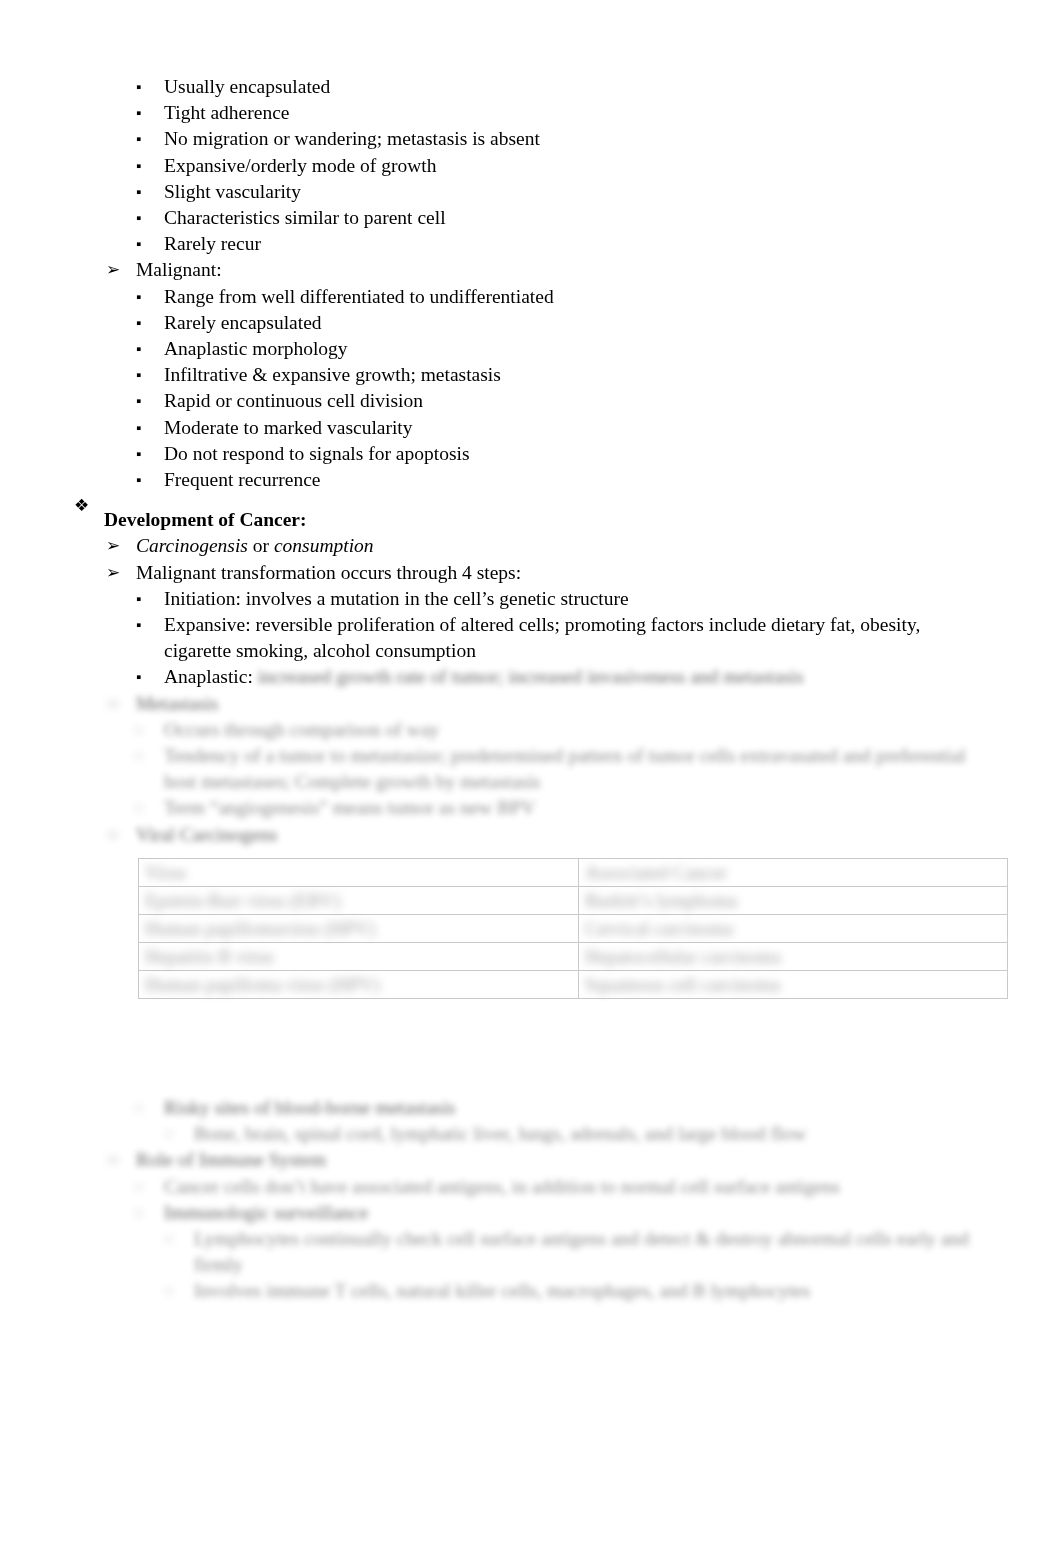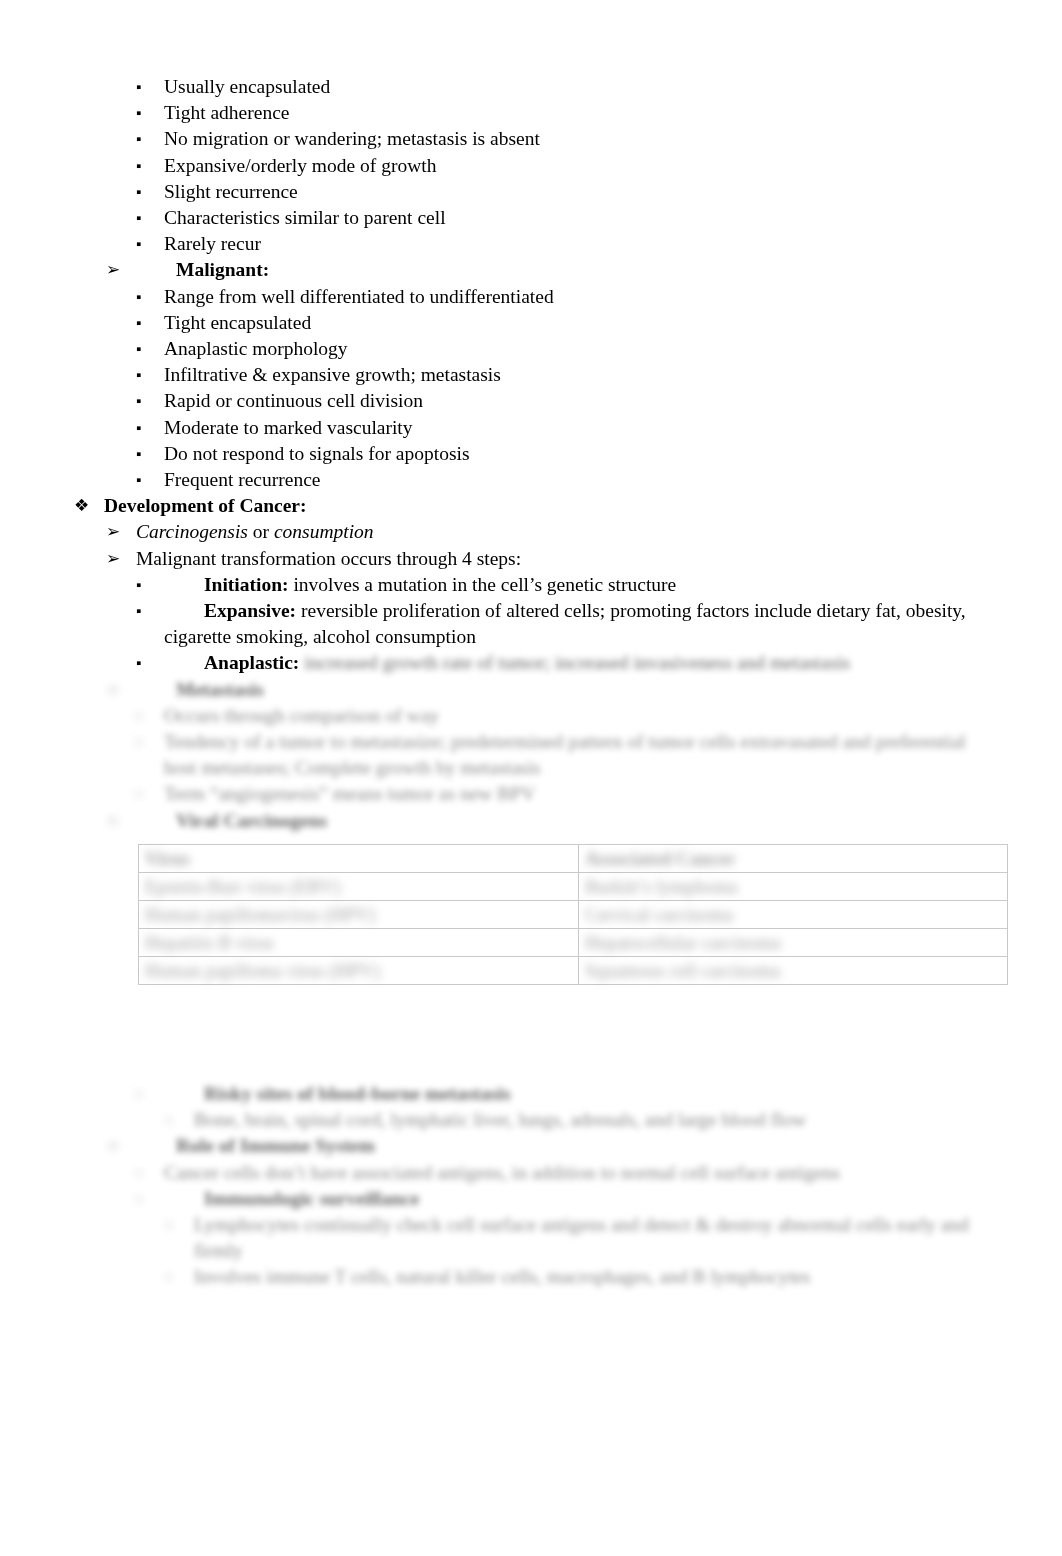--- a/index.html
+++ b/index.html
@@ -33,32 +33,32 @@
   }
   .bullet {
     flex: 0 0 auto;
     text-align: left;
     user-select: none;
   }
   .txt { flex: 1 1 auto; }
 
   
   .lvl1 .bullet { width: 30px; margin-left: 0px; font-size: 17px; line-height: 26.2px; }
-  .lvl1 .txt { font-weight: bold; }
+  .lvl1 .txt { font-weight: bold; margin-top: 14px; }
 
   
   .lvl2 .bullet { width: 30px; margin-left: 32px; font-size: 17px; line-height: 26.2px; }
 
   
   .lvl3 .bullet { width: 28px; margin-left: 62px; font-size: 15px; line-height: 26.2px; }
 
   
   .lvl4 .bullet { width: 28px; margin-left: 92px; font-size: 15px; line-height: 26.2px; }
 
-  b, .b { font-weight: bold; margin-left: 40px; }
+  b, .b { font-weight: normal; }
   i, .i { font-style: italic; }
 
   
   .blur {
     filter: blur(3.1px);
     color: #2a2a2a;
     opacity: 0.72;
   }
   .blur-soft {
     filter: blur(3.4px);
@@ -114,21 +114,21 @@
       <div class="row lvl3">
         <span class="bullet">▪</span>
         <span class="txt">No migration or wandering; metastasis is absent</span>
       </div>
       <div class="row lvl3">
         <span class="bullet">▪</span>
         <span class="txt">Expansive/orderly mode of growth</span>
       </div>
       <div class="row lvl3">
         <span class="bullet">▪</span>
-        <span class="txt">Slight recurrence</span>
+        <span class="txt">Slight vascularity</span>
       </div>
       <div class="row lvl3">
         <span class="bullet">▪</span>
         <span class="txt">Characteristics similar to parent cell</span>
       </div>
       <div class="row lvl3">
         <span class="bullet">▪</span>
         <span class="txt">Rarely recur</span>
       </div>
     </div>
@@ -138,21 +138,21 @@
       <span class="txt b">Malignant:</span>
     </div>
 
     <div>
       <div class="row lvl3">
         <span class="bullet">▪</span>
         <span class="txt">Range from well differentiated to undifferentiated</span>
       </div>
       <div class="row lvl3">
         <span class="bullet">▪</span>
-        <span class="txt">Tight encapsulated</span>
+        <span class="txt">Rarely encapsulated</span>
       </div>
       <div class="row lvl3">
         <span class="bullet">▪</span>
         <span class="txt">Anaplastic morphology</span>
       </div>
       <div class="row lvl3">
         <span class="bullet">▪</span>
         <span class="txt">Infiltrative &amp; expansive growth; metastasis</span>
       </div>
       <div class="row lvl3">

